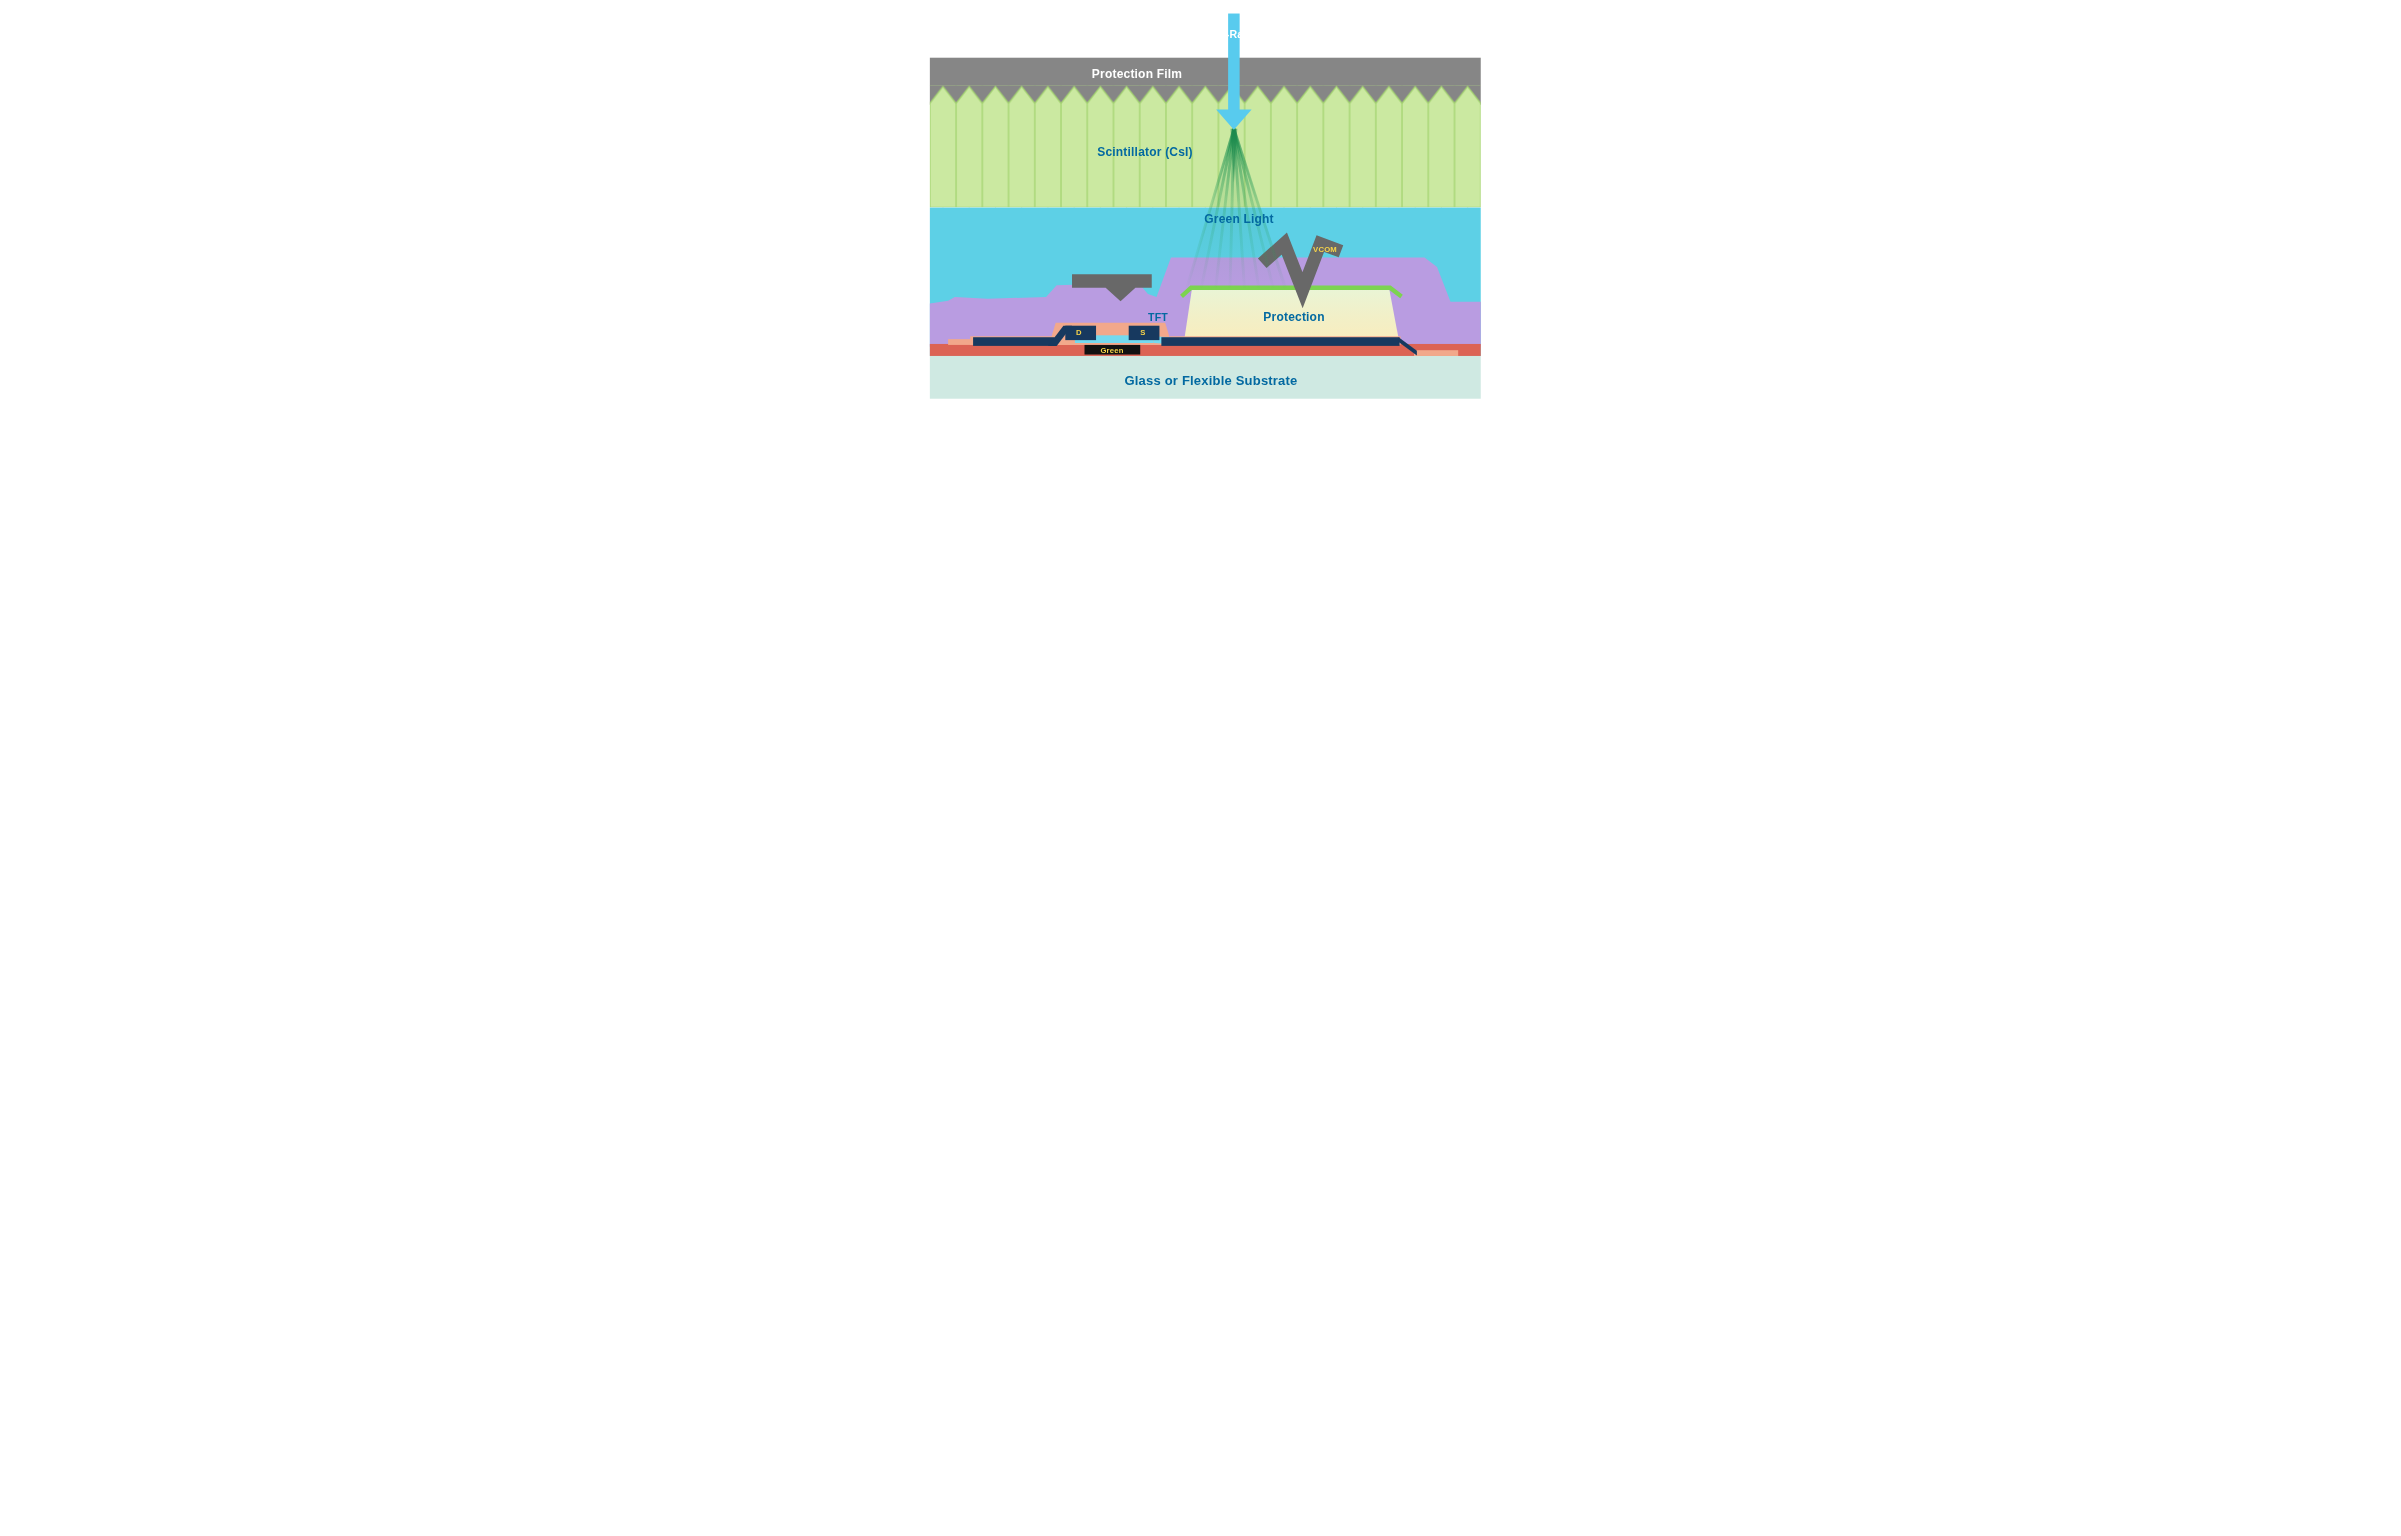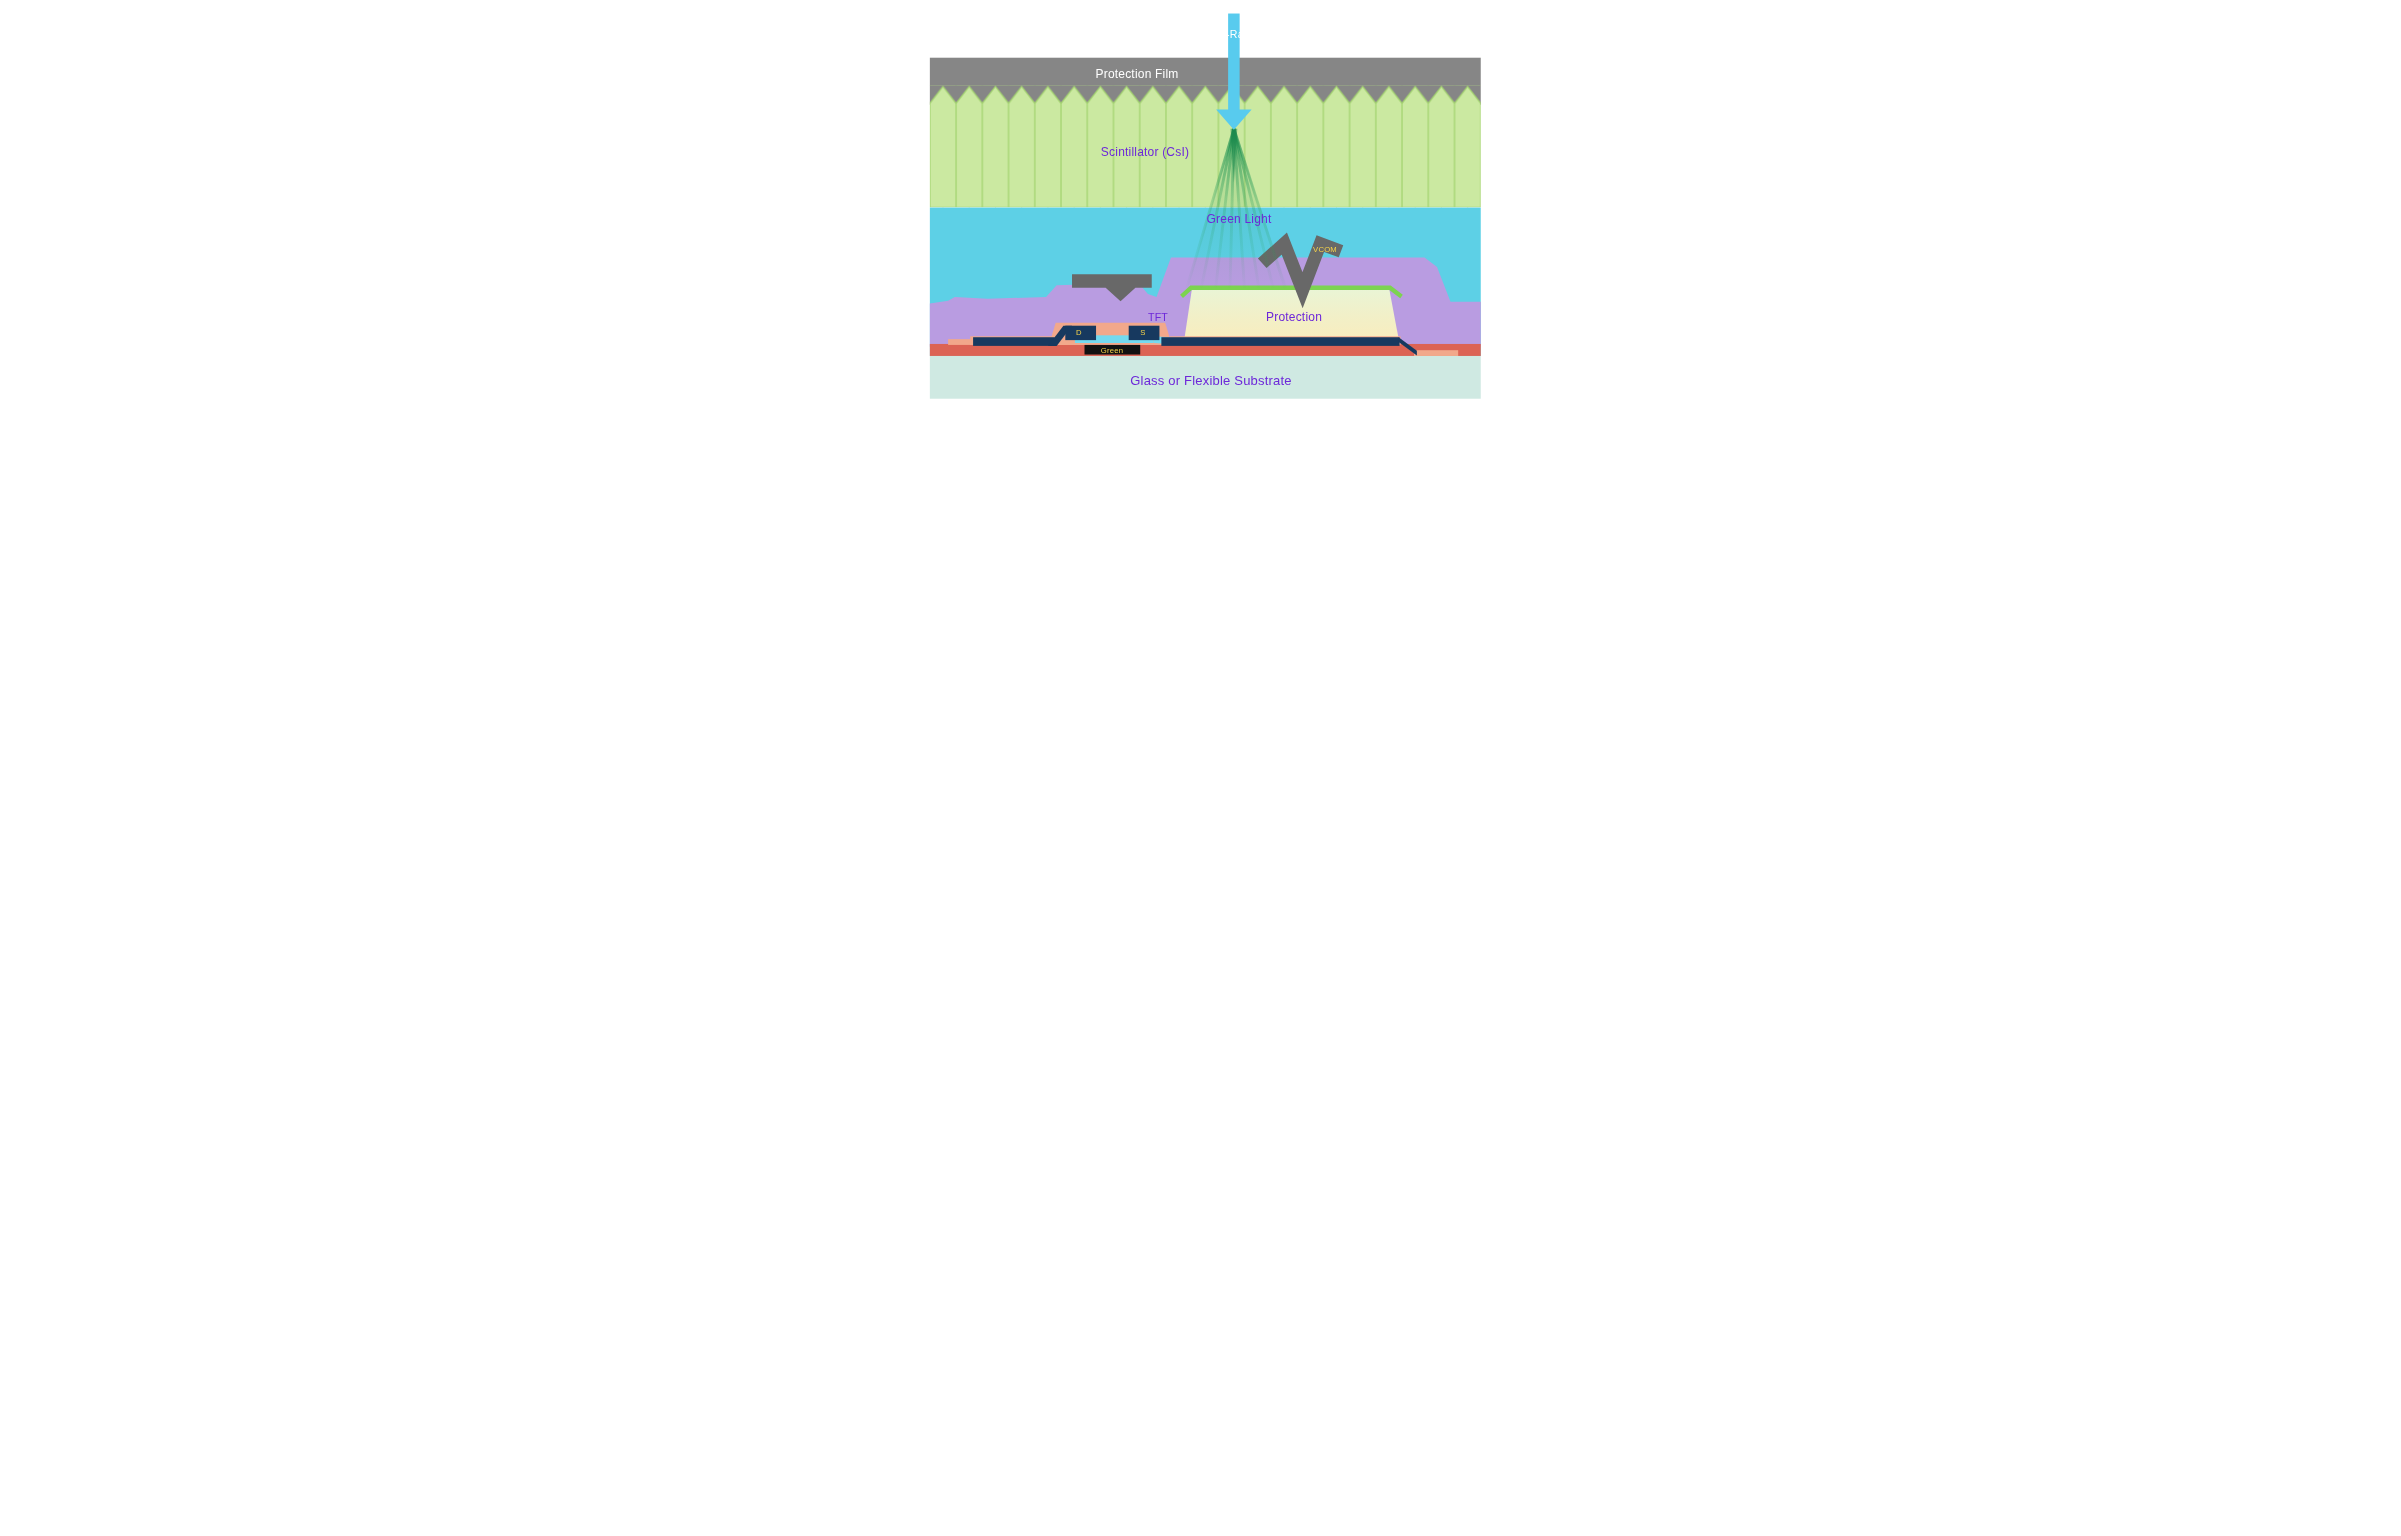--- a/index.html
+++ b/index.html
@@ -1,20 +1,20 @@
 <!DOCTYPE html>
 <html style="font-size:7.7px"><head>
 <meta charset="utf-8">
 <style>
   html,body{margin:0;padding:0;background:#ffffff;}
   body{font-family:"Liberation Sans","DejaVu Sans",sans-serif;}
   .canvas{position:relative;width:743px;height:418px;margin:0 auto;background:#ffffff;overflow:hidden;}
   .canvas svg{position:absolute;left:0;top:0;}
-  .label{position:absolute;transform:translate(-50%,-50%);font-weight:normal;white-space:nowrap;letter-spacing:0.2px;}
-  .navy{color:#6d28d9;}
+  .label{position:absolute;transform:translate(-50%,-50%);font-weight:bold;white-space:nowrap;letter-spacing:0.2px;}
+  .navy{color:#0369a1;}
   .white{color:#ffffff;}
   .yellow{color:#f7d44a;}
   .xl{font-size:13px;}
   .lg{font-size:12px;}
   .md{font-size:10.6px;}
   .sm{font-size:7.7px;}
 </style>
 </head>
 <body>
 

